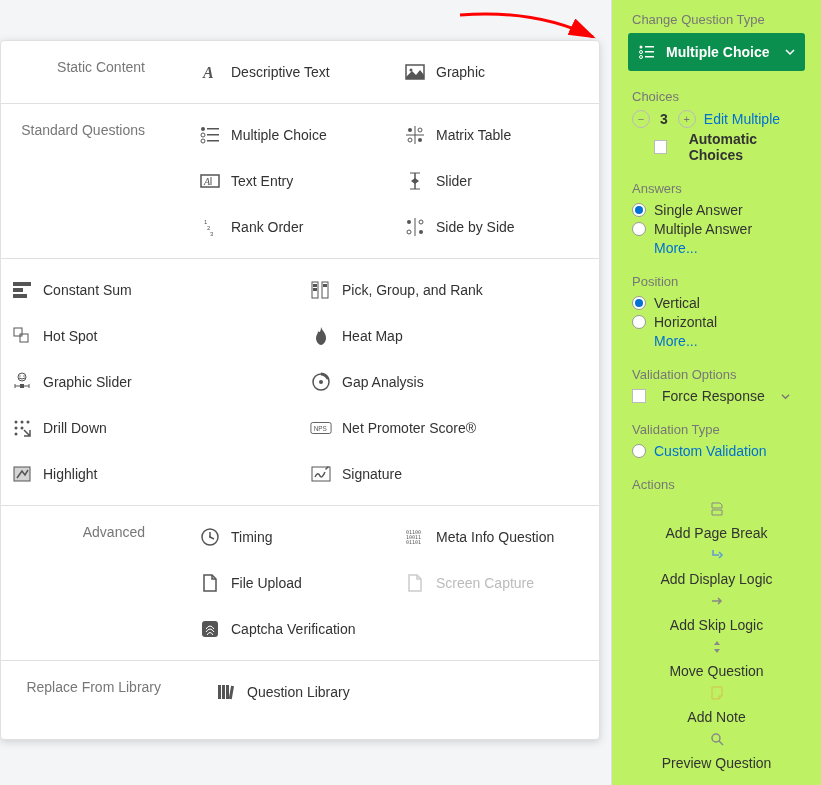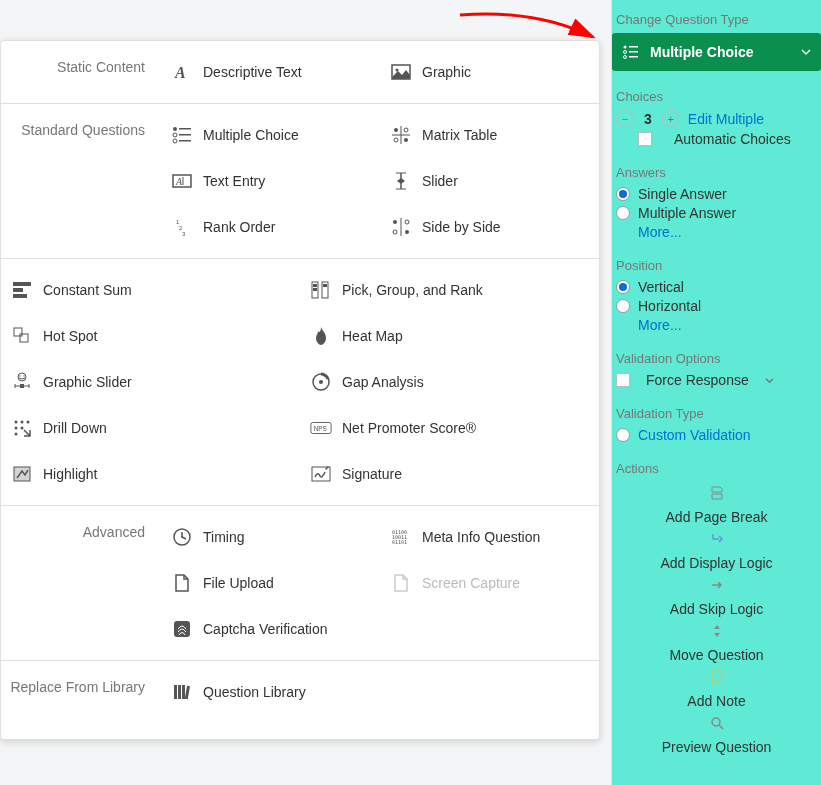--- a/index.html
+++ b/index.html
@@ -5,59 +5,59 @@
     * { box-sizing: border-box; margin: 0; padding: 0; }
     body { font-family: -apple-system, "Helvetica Neue", Arial, sans-serif; font-size: 14px; color: #333; background: #f4f5f6; width: 821px; height: 785px; position: relative; }
 
     .popup {
       position: absolute; left: 0; top: 40px; width: 600px; height: 700px;
       background: #fff; border: 1px solid #e0e0e0; border-radius: 4px;
       box-shadow: 0 2px 8px rgba(0,0,0,0.15);
       display: flex; flex-direction: column;
     }
     .popup-section {
-      display: flex; border-bottom: 1px solid #e0e0e0;
-    }
-    .popup-section:last-child { border-bottom: none; }
+      display: flex; border-bottom: 1px solid #e0e0e0; gap: 28px;
+    }
+    .popup-section:last-child { border-bottom: none; padding-left: 16px; }
     .cat-label {
       width: 160px; text-align: right; padding: 18px 16px 0 0;
       color: #777; font-size: 14px;
     }
     .opts {
       flex: 1; display: grid; grid-template-columns: 1fr 1fr;
       padding: 8px 0;
     }
     .opt {
       display: flex; align-items: center; gap: 10px;
       padding: 12px 10px; cursor: pointer; color: #333;
     }
     .opt.disabled { color: #bbb; cursor: default; }
     .opt .ic { width: 22px; height: 22px; color: #555; display:flex; align-items:center; justify-content:center; flex-shrink:0; }
     .opt.disabled .ic { color: #ccc; }
 
     .sidebar {
       position: absolute; right: 0; top: 0; width: 210px; height: 785px;
-      background: #5eead4; border-left: 1px solid #e0e0e0; padding: 8px 0;
+      background: #bef264; border-left: 1px solid #e0e0e0; padding: 8px 16px;
     }
     .sb-title { color: #777; font-size: 13px; margin: 4px 4px 6px; }
     .qtype-btn {
       background: #0b8f4e; color: #fff; border-radius: 3px;
       padding: 10px 10px; display:flex; align-items:center; gap:10px;
       font-weight:700; cursor:pointer; position:relative;
     }
     .qtype-btn .chev { position:absolute; right:10px; }
 
     .sb-sec { margin: 18px 4px 4px; }
     .sb-head { color: #777; font-size: 13px; margin-bottom: 6px; }
     .row { display:flex; align-items:center; gap:8px; margin:3px 0; }
     .stepbtn { width:18px; height:18px; border-radius:50%; border:1px solid #bbb; display:flex; align-items:center; justify-content:center; color:#777; cursor:pointer; font-size:11px; }
     .numval { font-weight:700; margin:0 2px; }
     .link { color:#0070d2; cursor:pointer; }
     .checkbox { width:14px; height:14px; border:1px solid #bbb; background:#fff; cursor:pointer; margin-left:22px; }
-    .cb-label { margin-left:14px; }
+    .cb-label { margin-left:14px;font-weight:bold; }
 
     .radio { width:14px; height:14px; border-radius:50%; border:1px solid #999; background:#fff; display:flex; align-items:center; justify-content:center; cursor:pointer; }
     .radio.sel::after { content:""; width:8px; height:8px; border-radius:50%; background:#0070d2; }
     .radio-label { cursor:pointer; }
     .validation-row { display:flex; align-items:center; gap:16px; }
     .validation-check { width:14px; height:14px; border:1px solid #bbb; background:#fff; }
     .small-chev { color:#777; font-size:10px; }
 
     .action-row { display:flex; align-items:center; gap:8px; padding:3px 0; cursor:pointer;flex-direction:column; }
     .action-row .aic { width:16px; height:16px; display:flex; align-items:center; justify-content:center; color:#777; }

